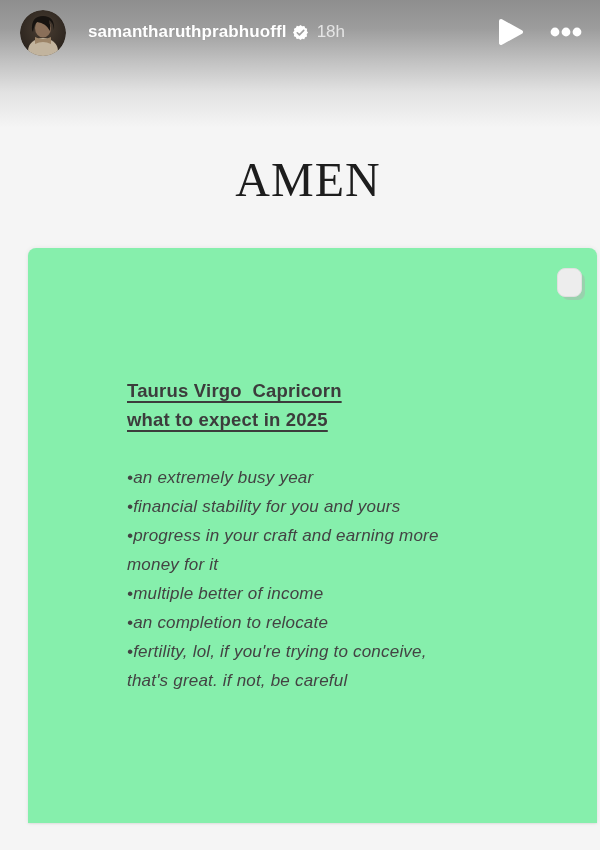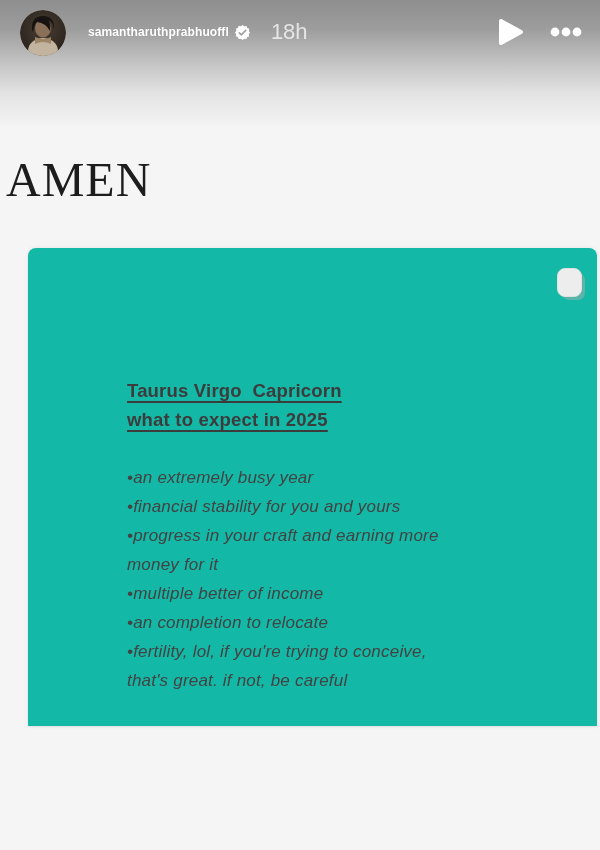--- a/index.html
+++ b/index.html
@@ -26,58 +26,59 @@
     margin-top: -4px;
     cursor: pointer;
   }
   .avatar svg { display: block; width: 100%; height: 100%; }
   .user-line {
     display: flex; align-items: center;
     margin-left: 22px; margin-top: -6px;
     min-width: 0;
   }
   .username {
-    color: #ffffff; font-size: 12px; font-weight: 600;
+    color: #ffffff; font-size: 17px; font-weight: 600;
     letter-spacing: 0.1px; cursor: pointer;
     text-shadow: 0 0 2px rgba(0,0,0,0.08);
     white-space: nowrap;
   }
   .verified { width: 15px; height: 15px; margin-left: 6px; flex: 0 0 auto; }
   .verified svg { display: block; width: 100%; height: 100%; }
   .timestamp {
-    color: rgba(255,255,255,0.72); font-size: 22px;
-    margin-left: 21px; white-space: nowrap;
+    color: rgba(255,255,255,0.72); font-size: 17px;
+    margin-left: 9px; white-space: nowrap;
   }
   .header-actions {
     margin-left: auto; display: flex; align-items: center;
     gap: 26px; margin-top: -6px;
   }
   .icon-btn {
     background: none; border: none; padding: 0; cursor: pointer;
     display: flex; align-items: center; justify-content: center;
   }
   .play-btn svg { width: 26px; height: 28px; display: block; }
   .more-btn svg { width: 32px; height: 10px; display: block; }
 
   
   .amen-title {
-    position: absolute; top: 152px; left: 6px; right: 0;
+    position: absolute; top: 152px; left: 16px; right: 0;
+    text-align: center;
     font-family: "Liberation Serif", serif;
     font-size: 48px; font-weight: 400;
     letter-spacing: 1px;
     color: #1d1d1d;
     z-index: 2;
   }
 
   
   .notes-card {
     position: absolute;
     left: 28px; top: 248px;
-    width: 569px; height: 478px;
-    background: #14b8a6;
+    width: 569px; height: 575px;
+    background: #86efac;
     border-radius: 8px 8px 0 0;
     box-shadow: 0 0 5px rgba(0,0,0,0.07), 0 1px 2px rgba(0,0,0,0.06);
     z-index: 1;
   }
   .sticker {
     position: absolute; top: 20px; right: 15px;
     width: 25px; height: 29px;
     background: #ededed;
     border: 1px solid #e0e0e0;
     border-radius: 8px;

